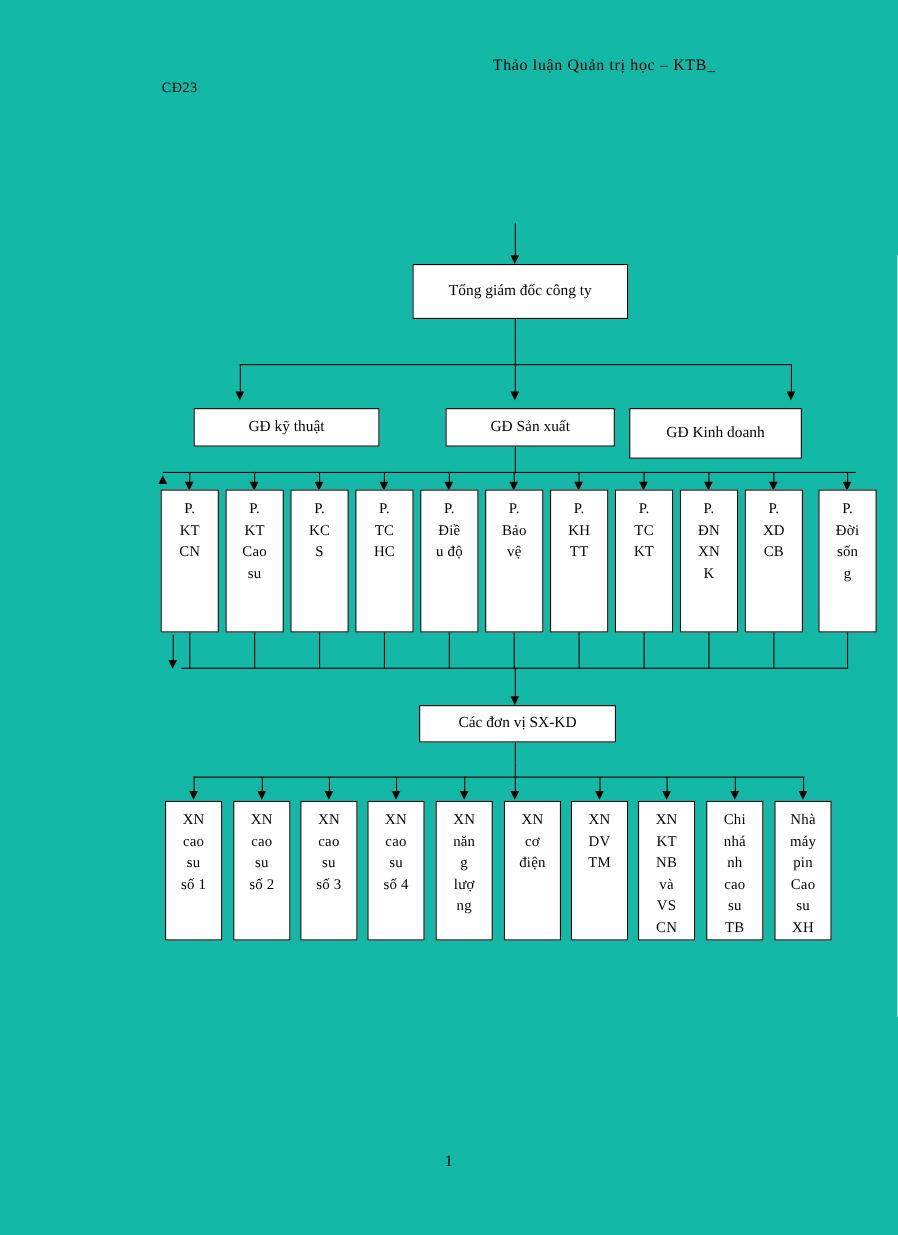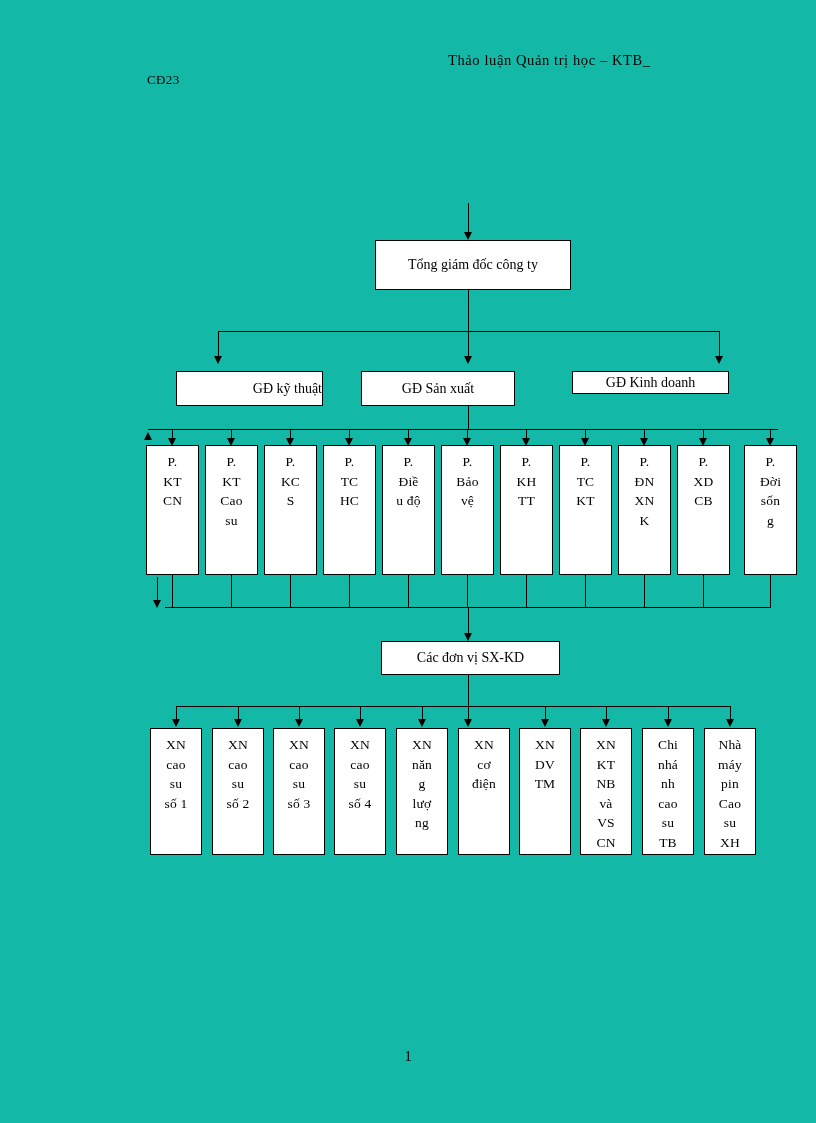--- a/index.html
+++ b/index.html
@@ -124,27 +124,27 @@
 
   <div class="vline" style="left:218px; top:331px; height:26px;"></div>
   <div class="arrow-down" style="left:214px; top:356px;"></div>
 
   <div class="vline" style="left:468px; top:331px; height:26px;"></div>
   <div class="arrow-down" style="left:464px; top:356px;"></div>
 
   <div class="vline" style="left:719px; top:331px; height:26px;"></div>
   <div class="arrow-down" style="left:715px; top:356px;"></div>
 
-  <div class="box" style="left:176px; top:371px; width:147px; height:35px;justify-content:flex-end;">
+  <div class="box" style="left:176px; top:371px; width:169px; height:35px;">
     <span class="lbl">GĐ kỹ thuật</span>
   </div>
-  <div class="box" style="left:361px; top:371px; width:154px; height:35px;">
+  <div class="box" style="left:405px; top:371px; width:154px; height:35px;">
     <span class="lbl">GĐ Sản xuất</span>
   </div>
-  <div class="box" style="left:572px; top:371px; width:157px; height:23px;align-items:center;">
+  <div class="box" style="left:572px; top:371px; width:157px; height:46px;align-items:center;">
     <span class="lbl">GĐ Kinh doanh</span>
   </div>
 
   <div class="vline" style="left:468px; top:406px; height:24px;"></div>
   <div class="hline" style="left:148px; top:429px; width:630px;"></div>
   <div class="arrow-up" style="left:144px; top:432px;"></div>
 
   <div class="vline" style="left:172px; top:429px; height:12px;"></div>
   <div class="arrow-down" style="left:168px; top:438px;"></div>
 

